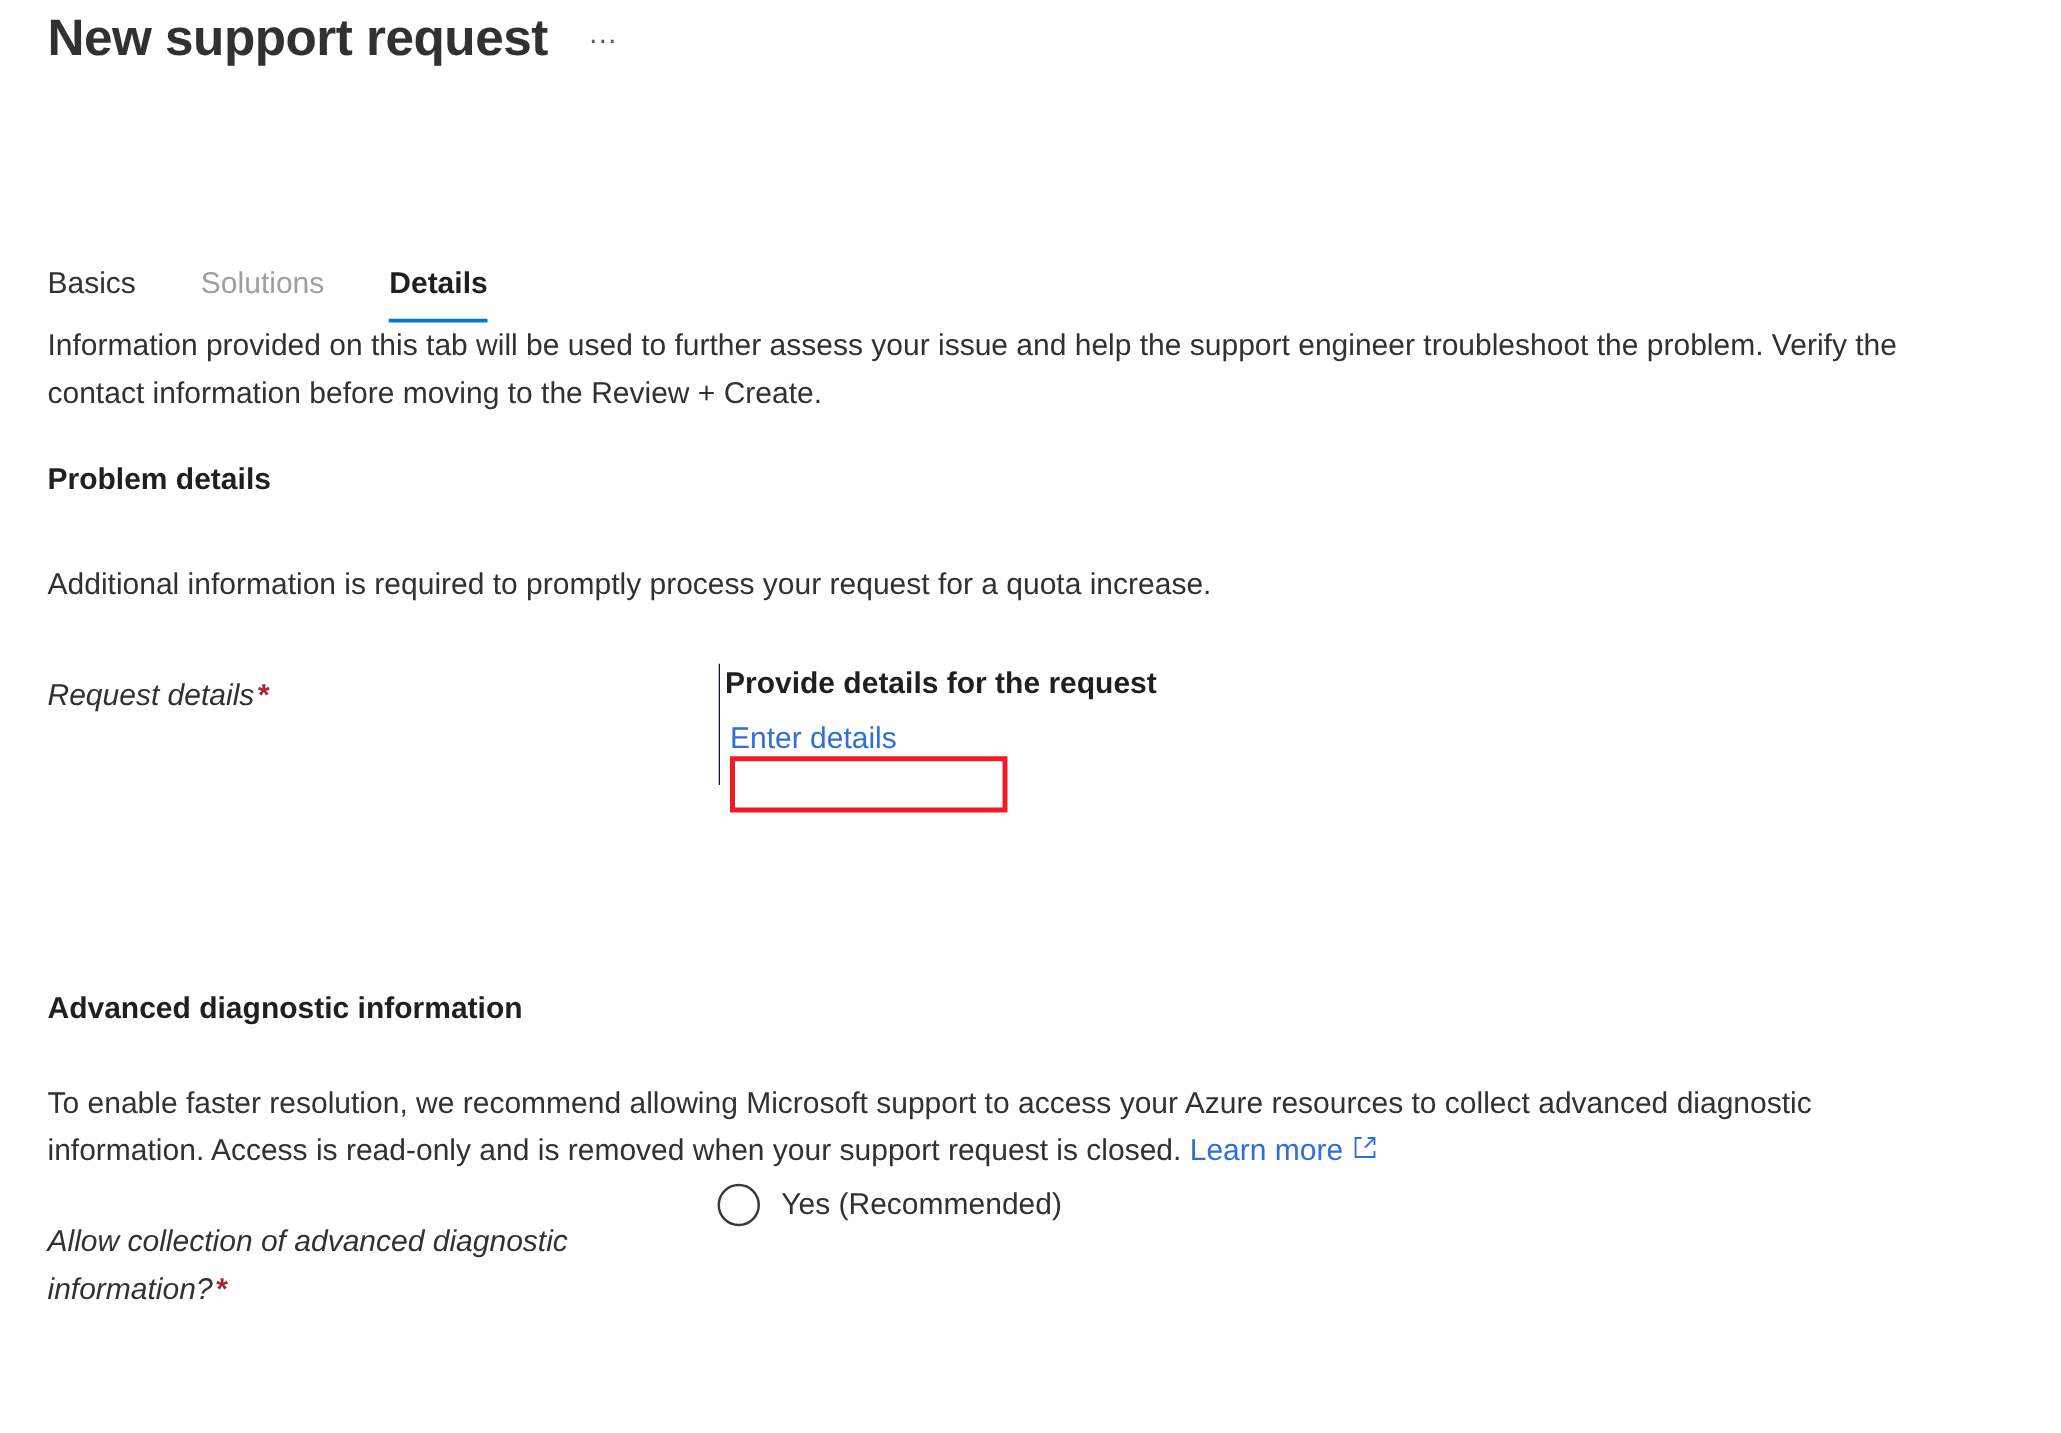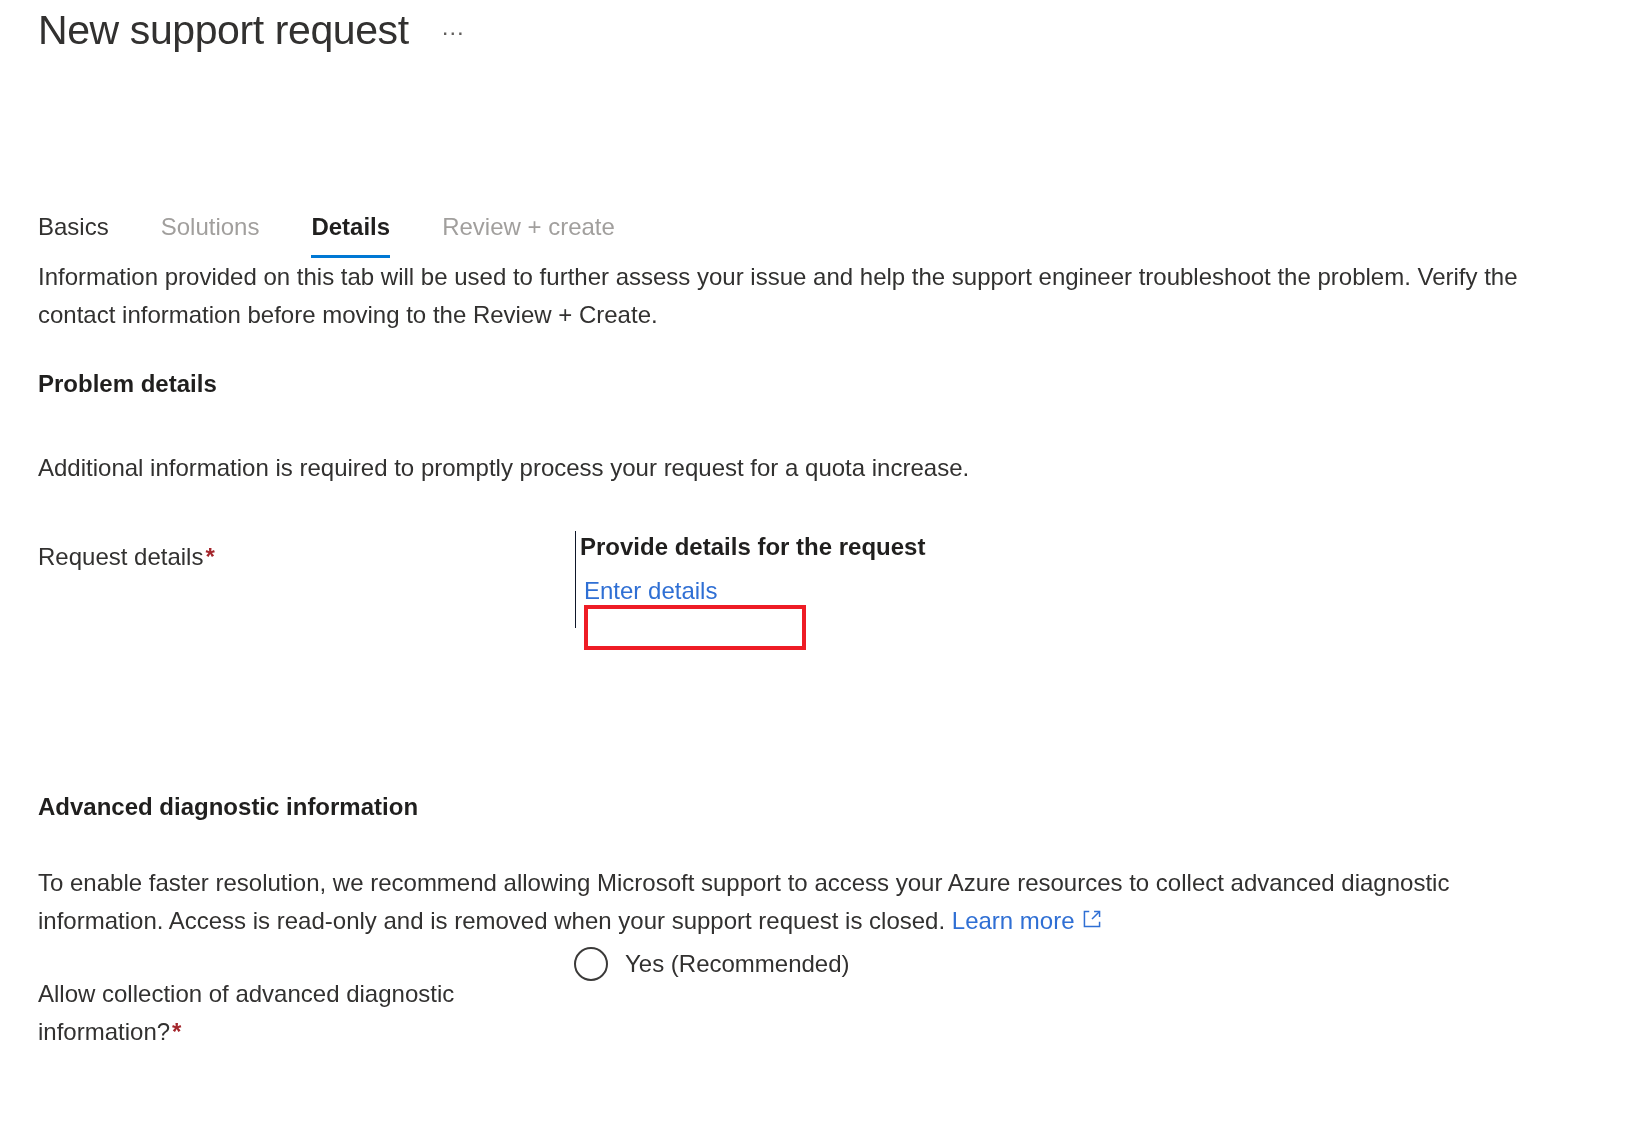--- a/index.html
+++ b/index.html
@@ -22,21 +22,21 @@
     position: absolute;
     top: 0;
     left: 38px;
     display: flex;
     align-items: center;
     gap: 26px;
     height: 62px;
   }
   .page-title {
     font-size: 41px;
-    font-weight: 400;
+    font-weight: 700;
     letter-spacing: -0.4px;
     color: #323130;
     line-height: 1.1;
     white-space: nowrap;
   }
   .ellipsis-menu {
     font-size: 24px;
     color: #605e5c;
     line-height: 0.6;
     padding: 6px 6px 14px 6px;
@@ -112,20 +112,21 @@
   #problem-details-text { top: 449px; width: 1400px; }
   #advanced-text { top: 864px; width: 1510px; }
 
   
   .field-label {
     position: absolute;
     left: 38px;
     font-size: 24px;
     line-height: 1.58;
     color: #323130;
+    font-style: italic;
   }
   #request-details-label { top: 538px; width: 500px; }
   #allow-collection-label { top: 975px; width: 520px; }
 
   .required-asterisk {
     color: #a4262c;
     font-weight: 600;
     margin-left: 2px;
   }
 
@@ -222,23 +223,20 @@
   <div class="tab">
     <span>Basics</span>
   </div>
   <div class="tab disabled">
     <span>Solutions</span>
   </div>
   <div class="tab active">
     <span>Details</span>
     <span class="tab-underline"></span>
   </div>
-  <div class="tab disabled">
-    <span>Review + create</span>
-  </div>
 </div>
 
 <div class="intro">Information provided on this tab will be used to further assess your issue and help the support engineer troubleshoot the problem. Verify the contact information before moving to the Review + Create.</div>
 
 <div class="section-heading" id="problem-details-heading">Problem details</div>
 
 <div class="section-text" id="problem-details-text">Additional information is required to promptly process your request for a quota increase.</div>
 
 <div class="field-label" id="request-details-label">
   <span>Request details</span><span class="required-asterisk">*</span>

